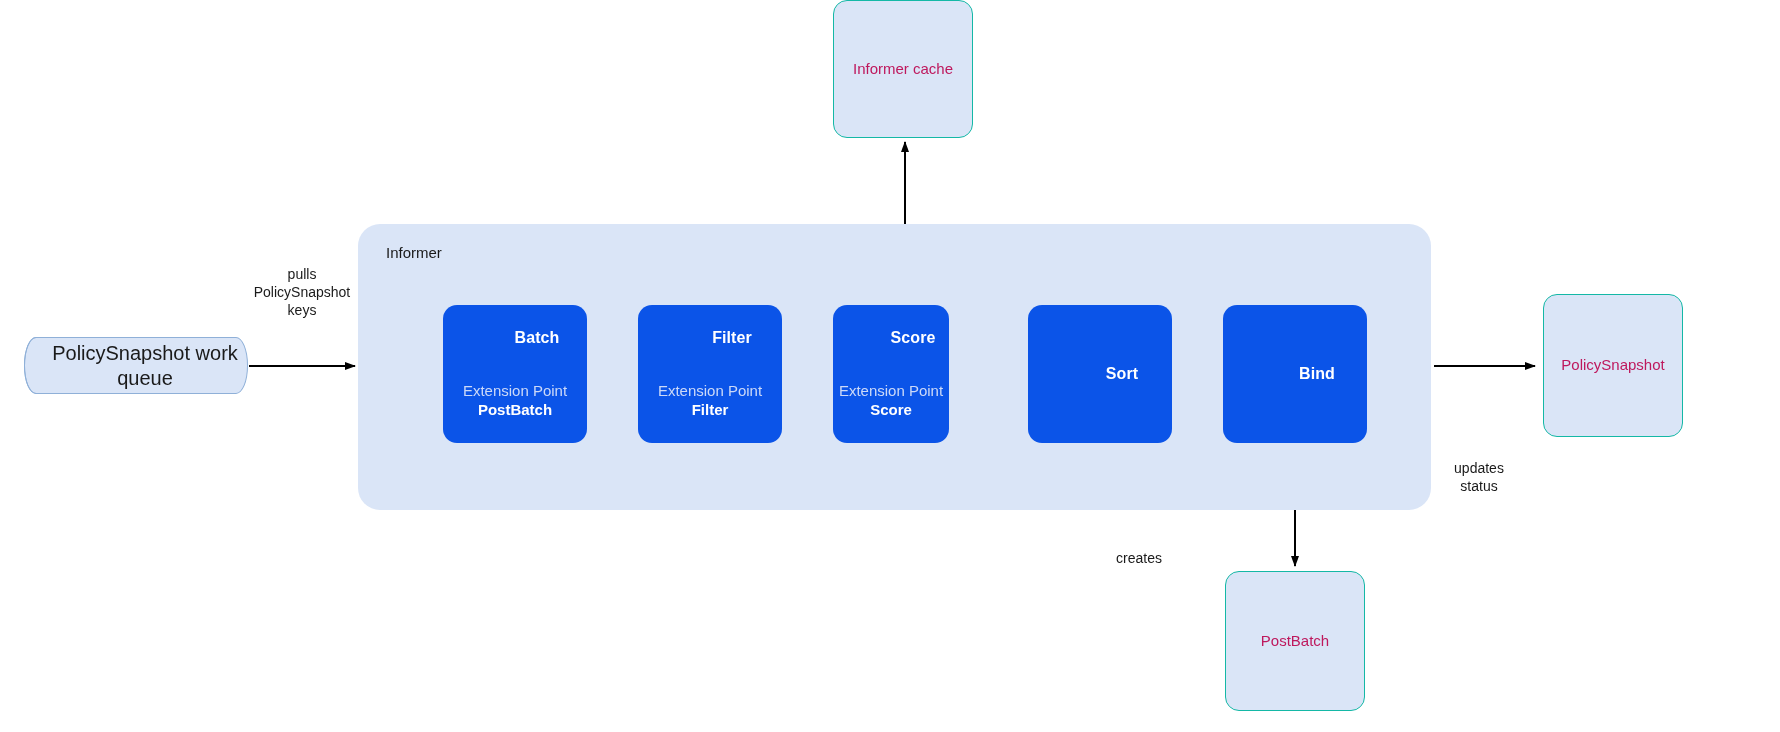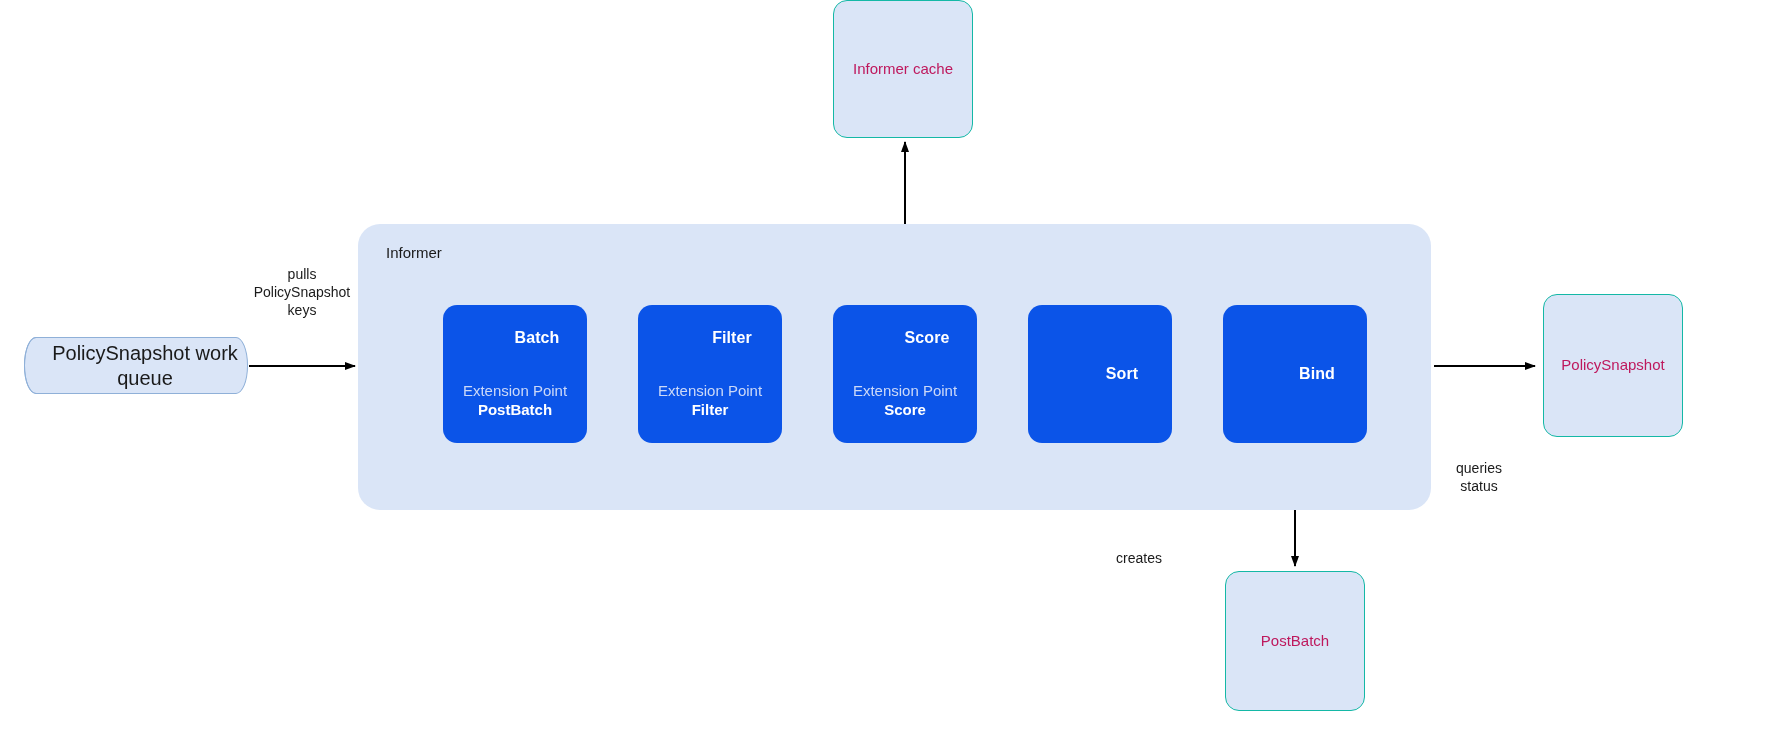--- a/index.html
+++ b/index.html
@@ -184,21 +184,21 @@
   </div>
 
   <div class="node blue-box" id="stage-filter" style="left:638px; top:305px; width:144px; height:138px;">
     <div class="title">Filter</div>
     <div class="ep">
       <span>Extension Point</span>
       <b>Filter</b>
     </div>
   </div>
 
-  <div class="node blue-box" id="stage-score" style="left:833px; top:305px; width:144px; height:138px;">
+  <div class="node blue-box" id="stage-score" style="left:833px; top:305px; width:116px; height:138px;">
     <div class="title">Score</div>
     <div class="ep">
       <span>Extension Point</span>
       <b>Score</b>
     </div>
   </div>
 
   <div class="node blue-box" id="stage-bind" style="left:1223px; top:305px; width:144px; height:138px;">
     <div class="title">Bind</div>
   </div>
@@ -223,18 +223,18 @@
 
   <div class="node light-box" id="bindings" style="left:1225px; top:571px; width:140px; height:140px;">
     <span>PostBatch</span>
   </div>
 
   <div class="edge-label" id="label-pulls" style="left:237px; top:266px; width:130px;">pulls
 PolicySnapshot
 keys</div>
 
 
-  <div class="edge-label" id="label-updates" style="left:1414px; top:460px; width:130px;">queries
+  <div class="edge-label" id="label-updates" style="left:1414px; top:460px; width:130px;">updates
 status</div>
 
   <div class="edge-label" id="label-creates" style="left:1074px; top:520px; width:130px;margin-top:30px;">creates</div>
 
 </div>
 
 </body></html>

